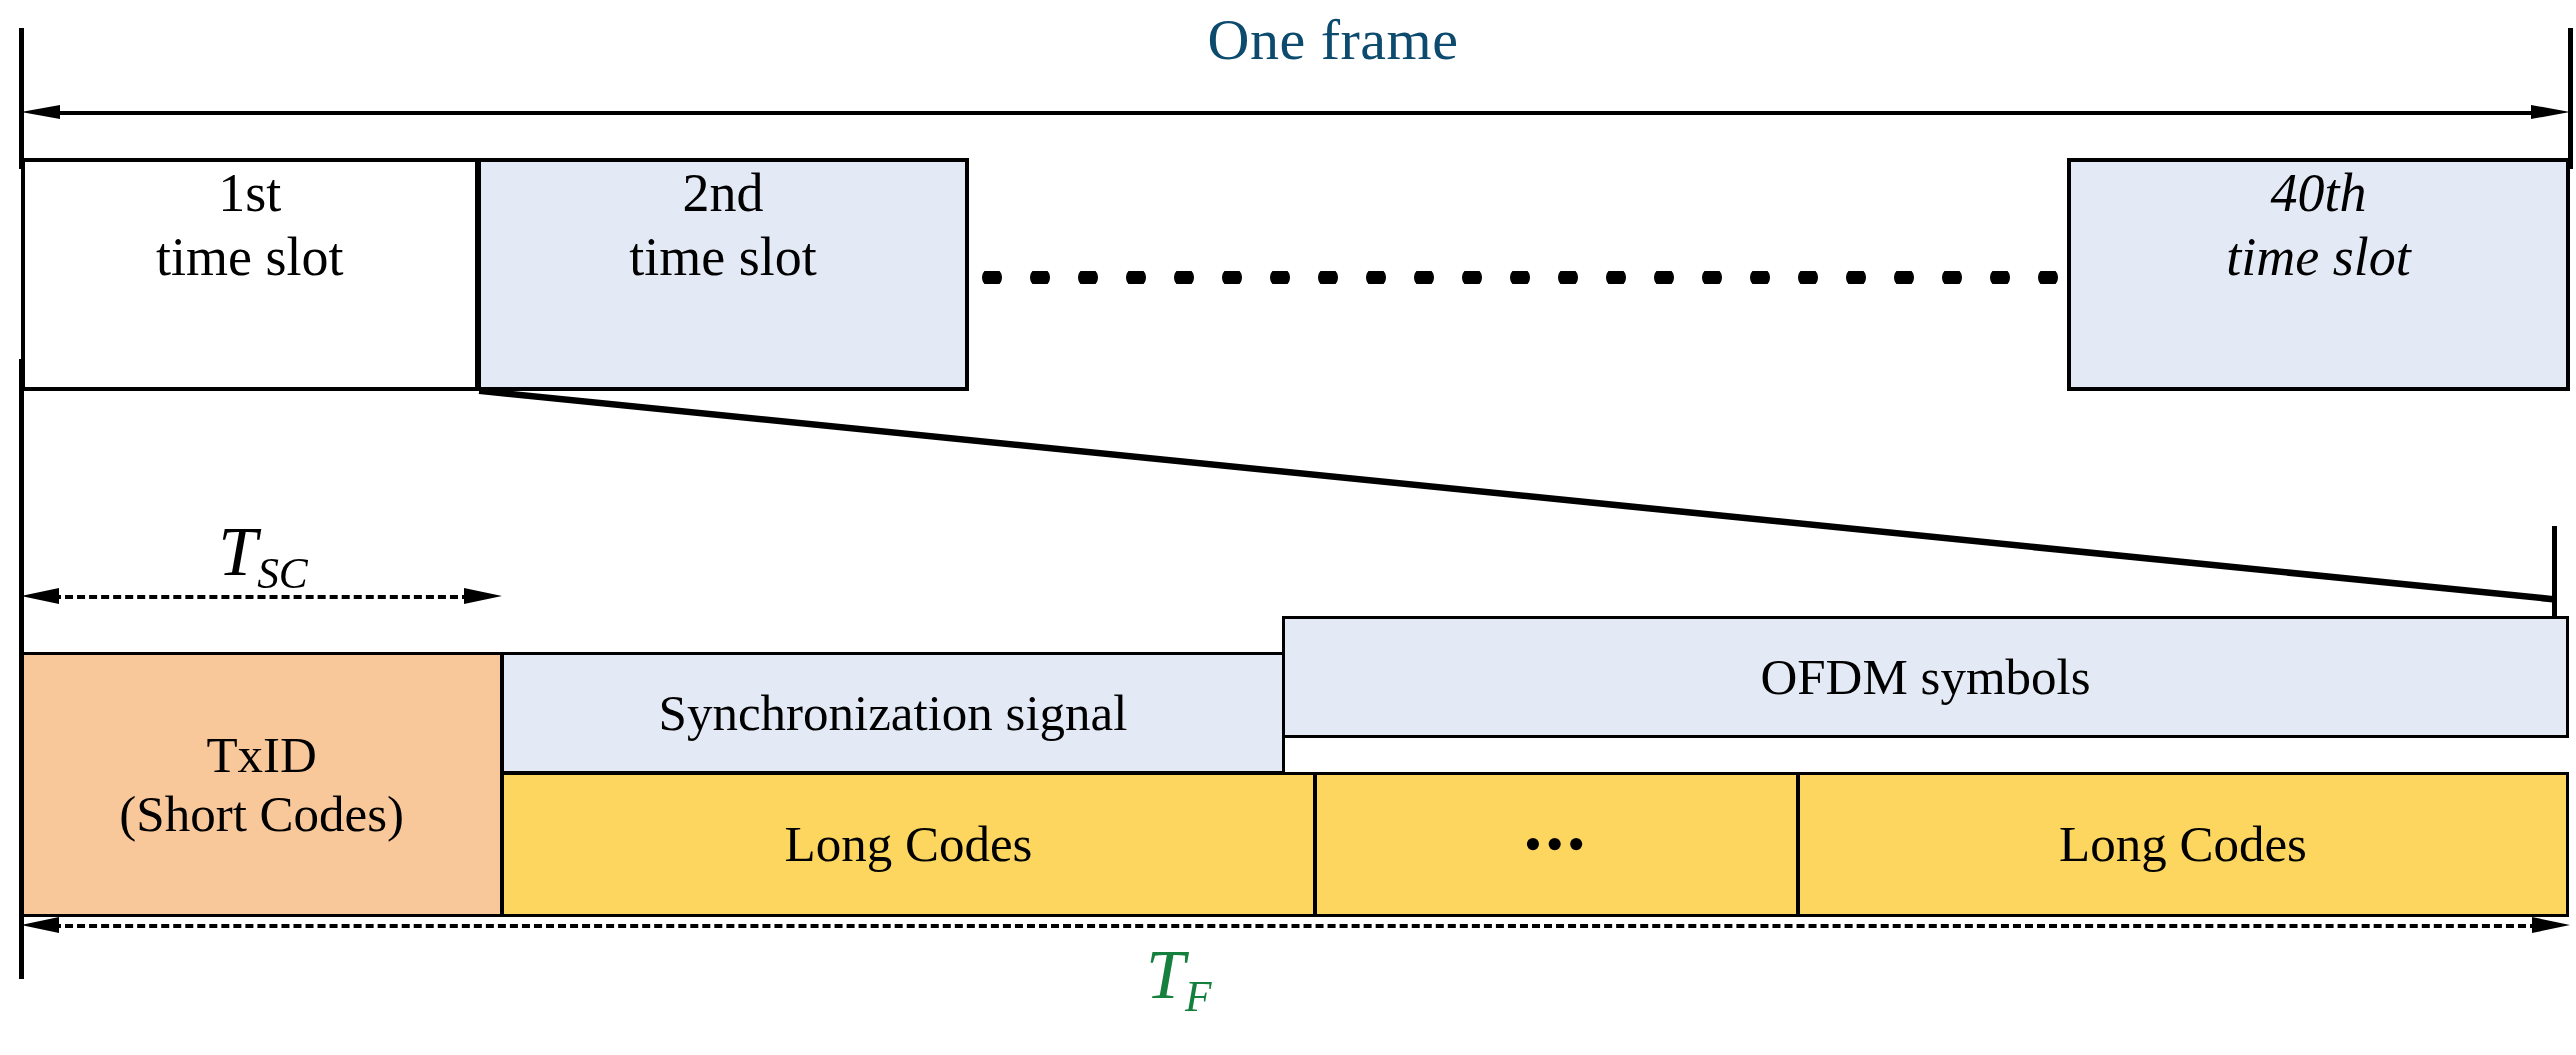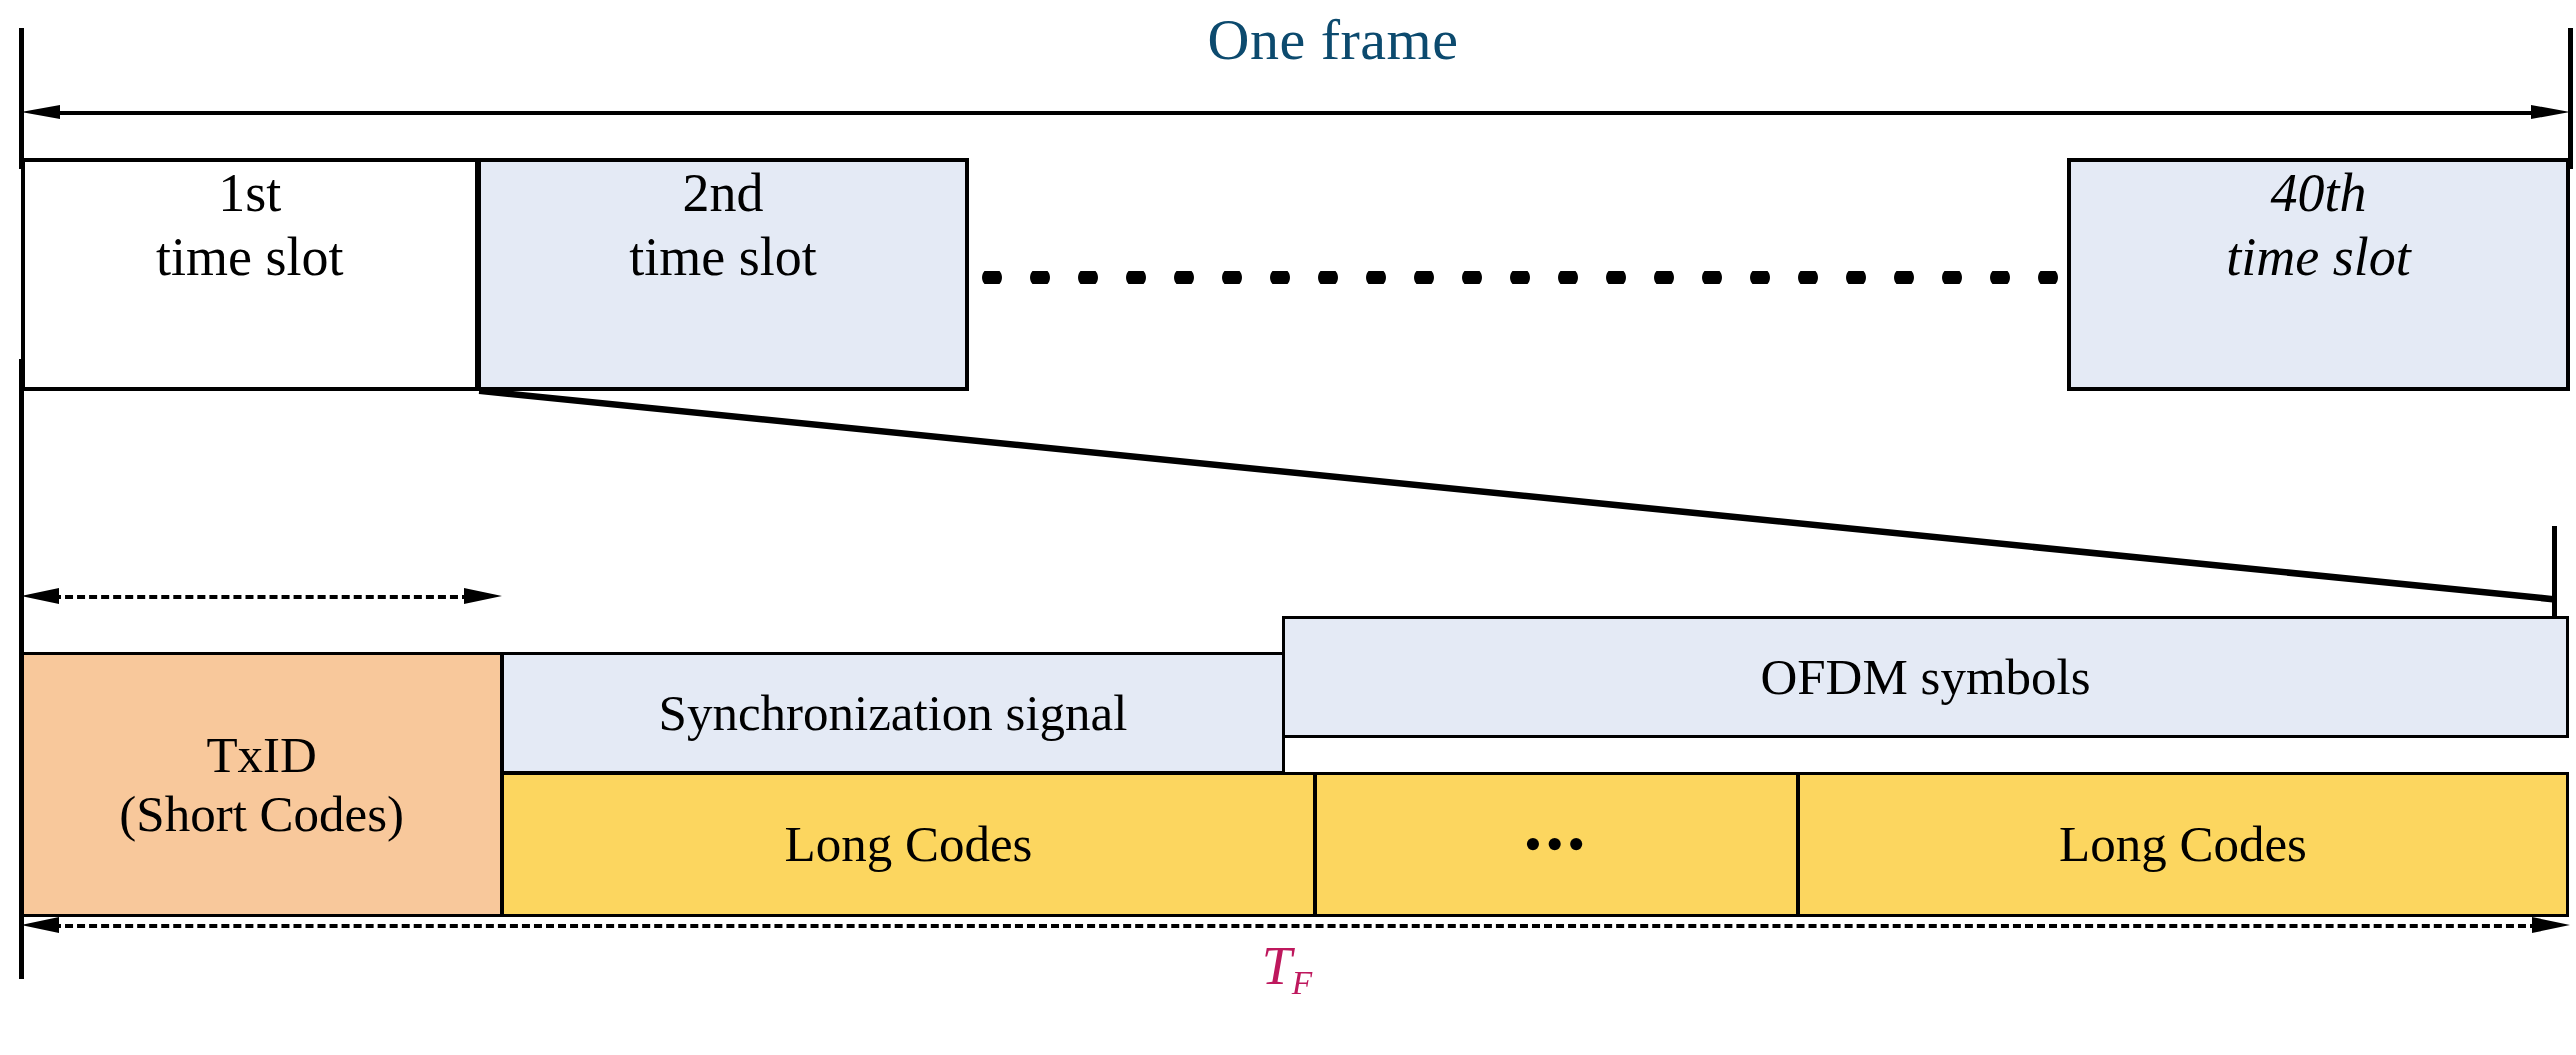--- a/index.html
+++ b/index.html
@@ -128,23 +128,23 @@
     width: 282px;
     text-align: center;
     font-size: 70px;
     color: #000;
     white-space: nowrap;
   }
   #tf-label {
     left: 1146px;
     top: 935px;
     width: 282px;
-    text-align: center;
-    font-size: 54px;
-    color: #be185d;
+    text-align: left;
+    font-size: 70px;
+    color: #15803d;
     white-space: nowrap;
   }
   .mathvar {
     font-family: "Liberation Serif", "DejaVu Serif", serif;
     font-style: italic;
   }
   .mathsub {
     font-family: "Liberation Serif", "DejaVu Serif", serif;
     font-style: italic;
     font-size: 0.62em;
@@ -225,20 +225,23 @@
     <span>time slot</span>
   </div>
 
   <svg class="abs" id="leader-svg" viewBox="0 0 2742 1124" xmlns="http://www.w3.org/2000/svg">
     <line x1="510" y1="416" x2="2720" y2="638" stroke="#000" stroke-width="7"></line>
   </svg>
 
   <div class="abs" id="left-guide"></div>
   <div class="abs" id="right-guide"></div>
 
+  <div class="abs" id="tsc-label">
+    <span class="mathvar">T</span><span class="mathsub">SC</span>
+  </div>
   <div class="abs dashed-measure" id="tsc-measure">
     <span class="dash-head left"></span>
     <span class="dashed-line"></span>
     <span class="dash-head right"></span>
   </div>
 
   <div class="abs cell peach two-line" style="left:20.7px; top:652px; width:482px; height:265px;">
     <span>TxID</span>
     <span>(Short Codes)</span>
   </div>

